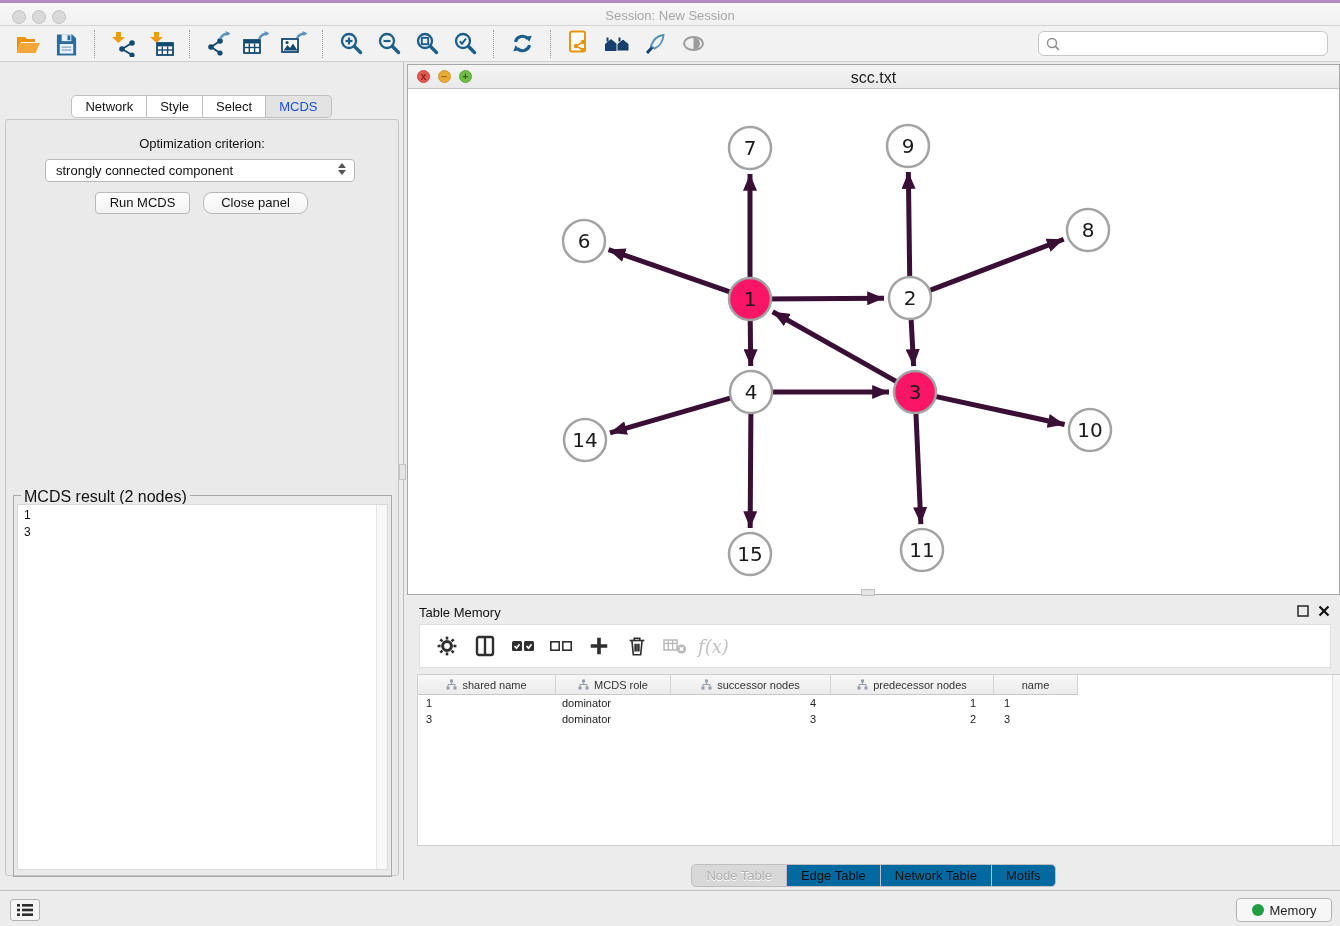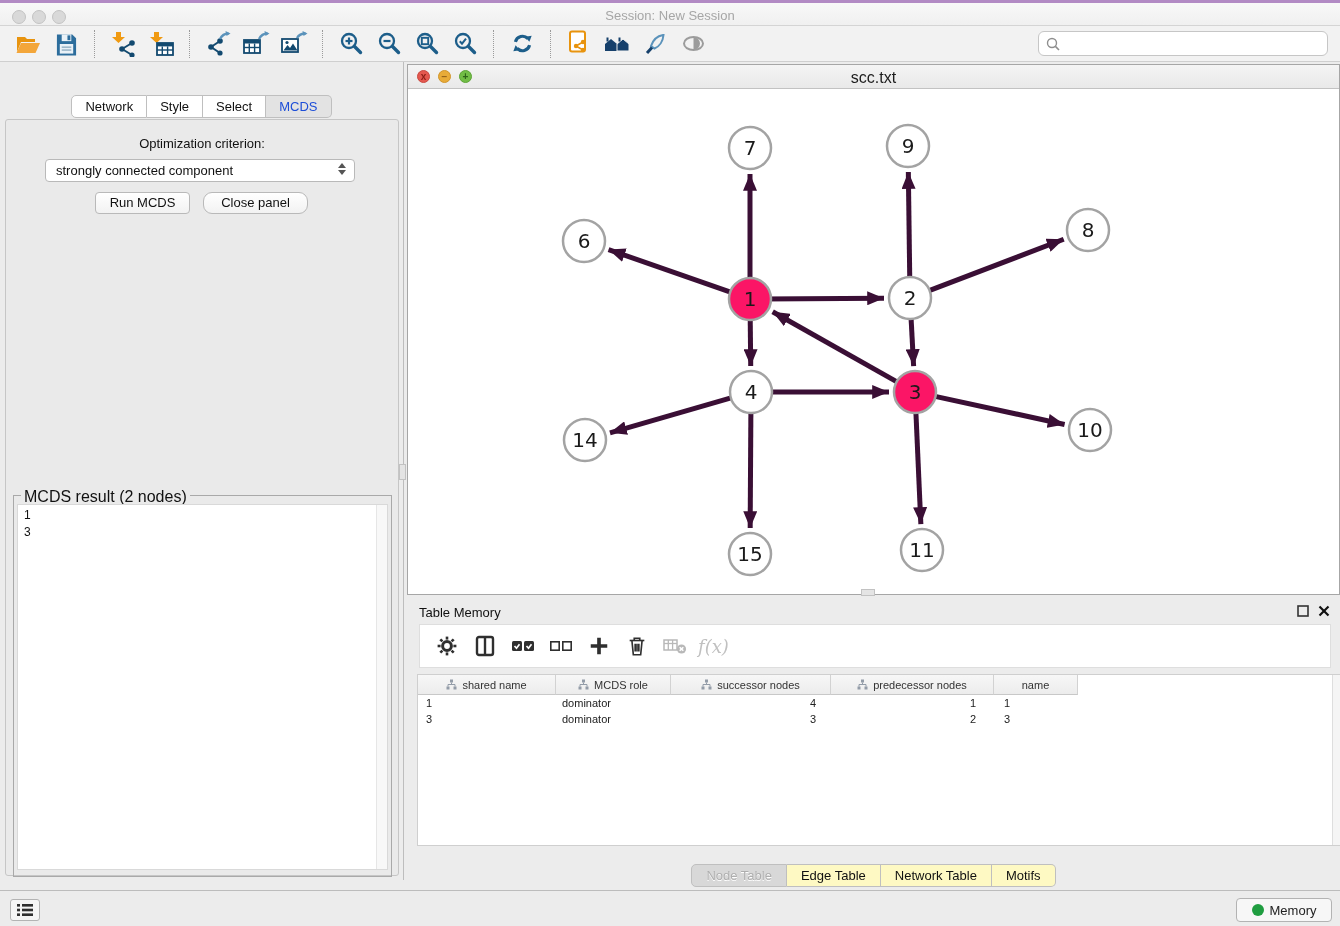--- a/index.html
+++ b/index.html
@@ -76,21 +76,21 @@
   #fx-label { font-family:"DejaVu Serif", serif; font-style:italic; font-size:18px; color:#c0c0c0; margin-left:4px; }
   #node-table { position:absolute; left:10px; top:78px; width:926px; height:172px; background:#fff; border:1px solid #cfcfcf; }
   #table-header { display:flex; height:20px; }
   .th-cell { height:20px; background:linear-gradient(#f7f7f7,#ececec); border-right:1px solid #d2d2d2;
     border-bottom:1px solid #c8c8c8; display:flex; align-items:center; justify-content:center; gap:5px;
     font-size:11px; color:#333; }
   .tr-row { display:flex; height:16px; }
   .td-cell { height:16px; font-size:11px; color:#222; line-height:16px; white-space:nowrap; overflow:hidden; }
   #table-scroll { position:absolute; right:0; top:0; bottom:0; width:10px; background:#f5f5f5; border-left:1px solid #dedede; }
   #tp-tabs { position:absolute; left:0; right:0; top:268px; display:flex; justify-content:center; }
-  .tp-tab { height:23px; padding:0 14px; background:#fef9c3; border:1px solid #bfbfbf; border-left:none;
+  .tp-tab { height:23px; padding:0 14px; background:#0369a1; border:1px solid #bfbfbf; border-left:none;
     font-size:13px; line-height:21px; color:#111; }
   .tp-tab:first-child { border-left:1px solid #bfbfbf; border-radius:5px 0 0 5px; }
   .tp-tab:last-child { border-radius:0 5px 5px 0; }
   .tp-tab.seg-selected { background:#d8d8d8; color:#aeaeae; text-shadow:0 1px 0 #fff; }
   
   #status-bar { position:absolute; left:0; top:890px; width:1340px; height:36px; background:#ececec; border-top:1px solid #bcbcbc; }
   #list-btn { position:absolute; left:10px; top:8px; width:30px; height:22px; background:#f5f5f5;
     border:1px solid #b3b3b3; border-radius:3px; display:flex; align-items:center; justify-content:center; }
   #memory-btn { position:absolute; right:8px; top:7px; width:96px; height:24px; background:#f7f7f7;
     border:1px solid #b3b3b3; border-radius:4px; display:flex; align-items:center; justify-content:center; gap:6px;

